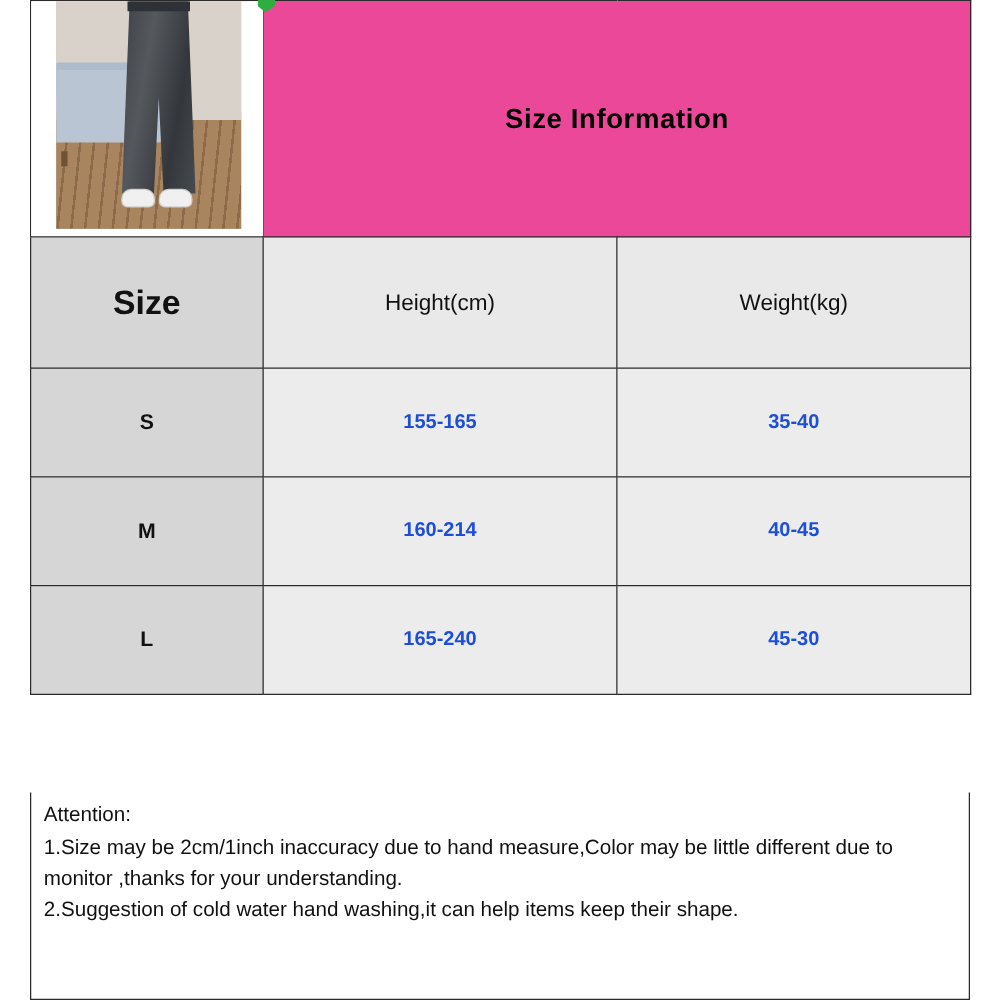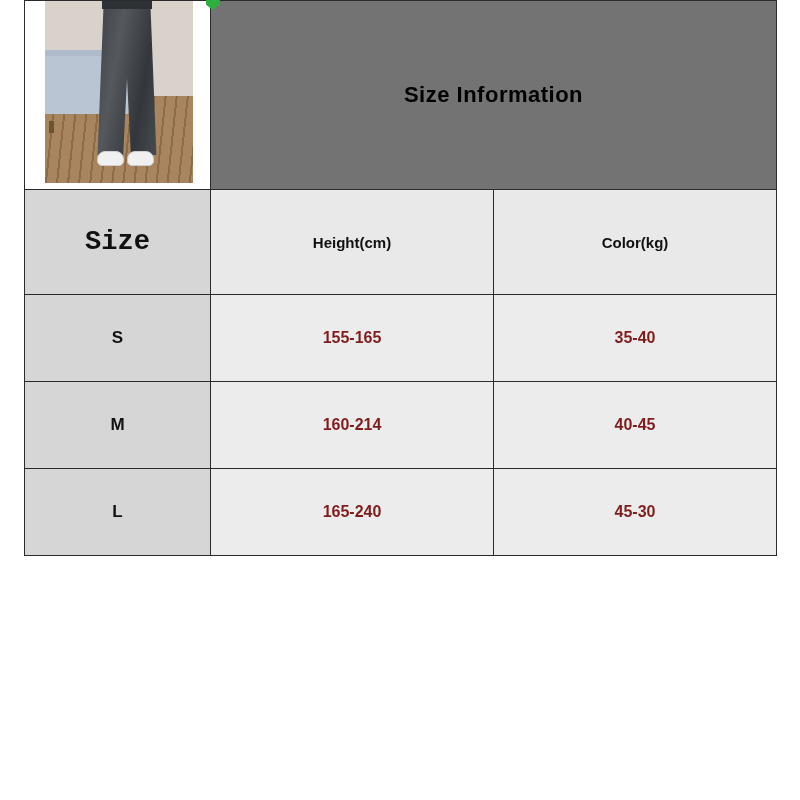--- a/index.html
+++ b/index.html
@@ -47,55 +47,54 @@
   
   .photo-cell {
     height: 188px;
     padding: 0 !important;
     background: #ffffff;
     position: relative;
     overflow: hidden;
   }
   .title-cell {
     height: 188px;
-    background: #737373;
+    background: #ec4899;
     font-size: 22px;
     font-weight: bold;
     letter-spacing: 0.5px;
     color: #000000;
   }
 
   
   .hdr-size {
     height: 104px;
     background: #d6d6d6;
     font-size: 27px;
     font-weight: bold;
-    font-family: Liberation Mono, monospace;
   }
   .hdr-col {
     height: 104px;
     background: #e9e9e9;
-    font-size: 15px;
-    font-weight: bold;
+    font-size: 18px;
+    font-weight: normal;
   }
 
   
   .cell-size {
     height: 86px;
     background: #d6d6d6;
     font-size: 17px;
     font-weight: bold;
   }
   .cell-val {
     height: 86px;
     background: #ececec;
     font-size: 16px;
     font-weight: bold;
-    color: #7f1d1d;
+    color: #1d4ed8;
   }
 
   
   .attention {
     position: absolute;
     left: 24px;
     top: 634px;
     width: 752px;
     height: 166px;
     box-sizing: border-box;
@@ -215,21 +214,21 @@
             <div class="ph-shoe ph-shoe1"></div>
             <div class="ph-shoe ph-shoe2"></div>
           </div>
         </td>
         <td class="title-cell" colspan="2">Size Information</td>
       </tr>
 
       <tr>
         <td class="hdr-size">Size</td>
         <td class="hdr-col">Height(cm)</td>
-        <td class="hdr-col">Color(kg)</td>
+        <td class="hdr-col">Weight(kg)</td>
       </tr>
 
       <tr>
         <td class="cell-size">S</td>
         <td class="cell-val">155-165</td>
         <td class="cell-val">35-40</td>
       </tr>
 
       <tr>
         <td class="cell-size">M</td>
@@ -241,14 +240,19 @@
         <td class="cell-size">L</td>
         <td class="cell-val">165-240</td>
         <td class="cell-val">45-30</td>
       </tr>
 
     </tbody>
   </table>
 
   <div class="green-mark"></div>
 
+  <div class="attention">
+    <p class="ln1">Attention:</p>
+    <p>1.Size may be 2cm/1inch inaccuracy due to hand measure,Color may be little different due to monitor ,thanks for your understanding.</p>
+    <p>2.Suggestion of cold water hand washing,it can help items keep their shape.</p>
+  </div>
 
 </div>
 
 </body></html>

